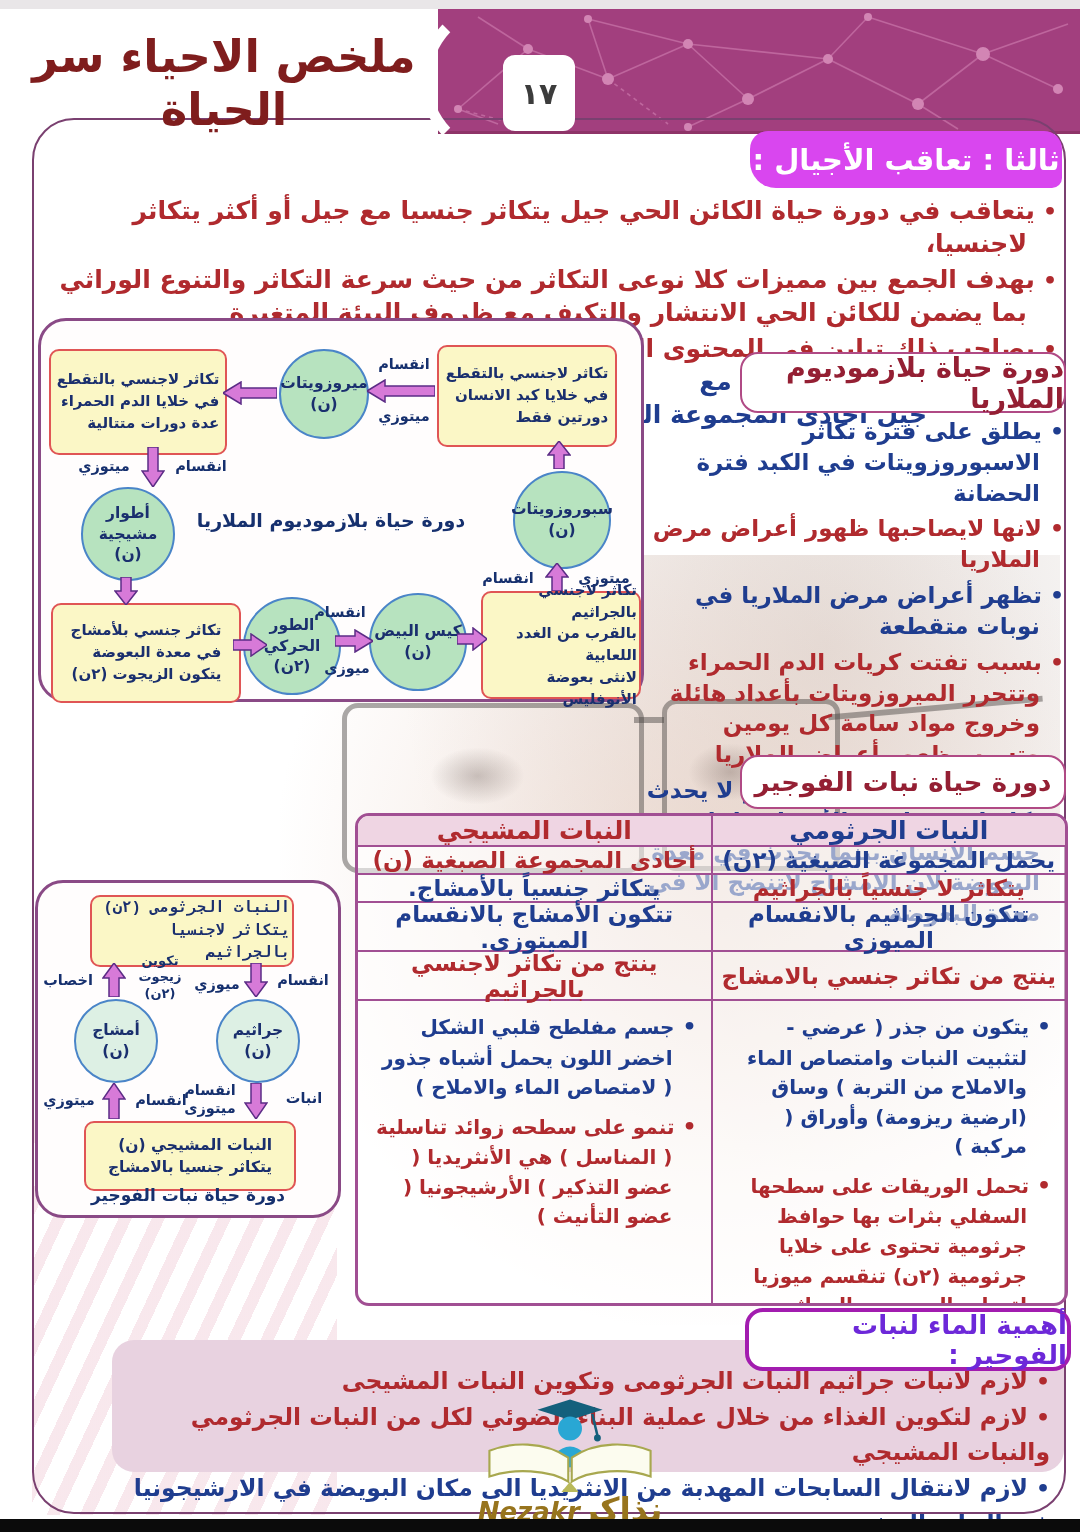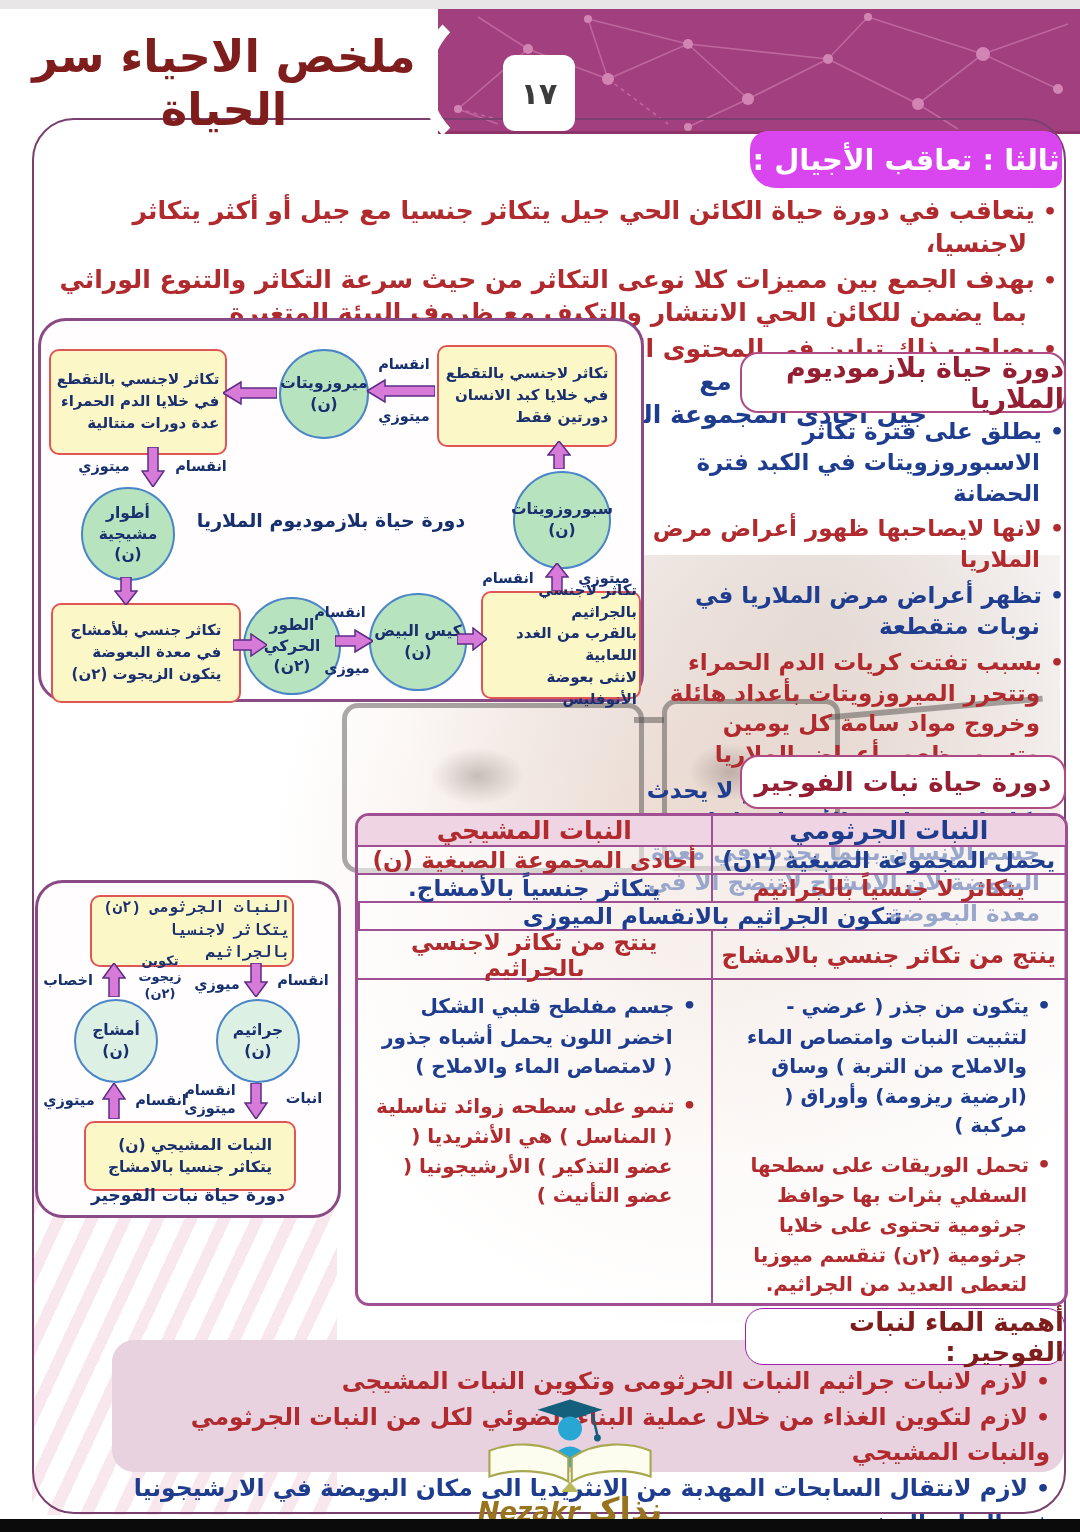--- a/index.html
+++ b/index.html
@@ -54,21 +54,21 @@
   .cell{flex:1;display:flex;align-items:center;justify-content:center;text-align:center;font-size:23px;}
   .cell:first-child{border-left:2px solid #a14f93;}
   .thead{height:58px;background:#efd5e3;}
   .thead .cell{font-size:25px;}
   .tdata{height:47px;}
   .tbig{flex:1;align-items:flex-start;}
   .tbig .cell{display:block;font-size:20px;line-height:1.48;text-align:right;padding:10px 14px;}
   .tbig .mb{margin-bottom:8px;}
   
   .water-panel{position:absolute;left:112px;top:1340px;width:952px;height:132px;background:#e8d2e0;border-radius:22px;z-index:1;}
-  .water-header{position:absolute;left:745px;top:1308px;width:318px;height:55px;background:#ffffff;border:1px solid #a21caf;border-radius:18px;color:#7f1d1d;font-size:26px;display:flex;align-items:center;justify-content:center;direction:rtl;z-index:2;}
+  .water-header{position:absolute;left:745px;top:1308px;width:318px;height:55px;background:#ffffff;border:4px solid #a21caf;border-radius:18px;color:#6d28d9;font-size:26px;display:flex;align-items:center;justify-content:center;direction:rtl;z-index:2;}
   .water-bullets{position:absolute;left:130px;top:1364px;width:920px;direction:rtl;font-size:23.5px;line-height:1.52;z-index:2;}
   
   .brand{position:absolute;left:440px;top:1396px;width:260px;text-align:center;z-index:3;}
   .brand-text{color:#97741d;direction:ltr;margin-top:-6px;}
   .brand-en{font-size:26px;font-style:italic;}
   .brand-ar{font-size:33px;}
   .bottom-bar{position:absolute;left:0;top:1519px;width:1080px;height:13px;background:#0b0b0b;z-index:4;}
 </style>
 </head>
 <body>
@@ -232,20 +232,21 @@
     <div class="trow tdata">
       <div class="cell blue">يحمل المجموعة الصبغية (٢ن)</div>
       <div class="cell red">أحادى المجموعة الصبغية (ن)</div>
     </div>
     <div class="trow tdata">
       <div class="cell red">يتكاثر لا جنسياً بالجراثيم</div>
       <div class="cell blue">يتكاثر جنسياً بالأمشاج.</div>
     </div>
     <div class="trow tdata">
       <div class="cell blue">تتكون الجراثيم بالانقسام الميوزى</div>
+      <div class="cell blue">تتكون الأمشاج بالانقسام الميتوزى.</div>
     </div>
     <div class="trow tdata">
       <div class="cell red">ينتج من تكاثر جنسي بالامشاج</div>
       <div class="cell red">ينتج من تكاثر لاجنسي بالجراثيم</div>
     </div>
     <div class="trow tbig">
       <div class="cell">
         <div class="mb blue"><span class="dot">•</span><span>يتكون من جذر ( عرضي - لتثبيت النبات وامتصاص الماء والاملاح من التربة ) وساق (ارضية ريزومة) وأوراق ( مركبة )</span></div>
         <div class="mb red"><span class="dot">•</span><span>تحمل الوريقات على سطحها السفلي بثرات بها حوافظ جرثومية تحتوى على خلايا جرثومية (٢ن) تنقسم ميوزيا لتعطى العديد من الجراثيم.</span></div>
       </div>

